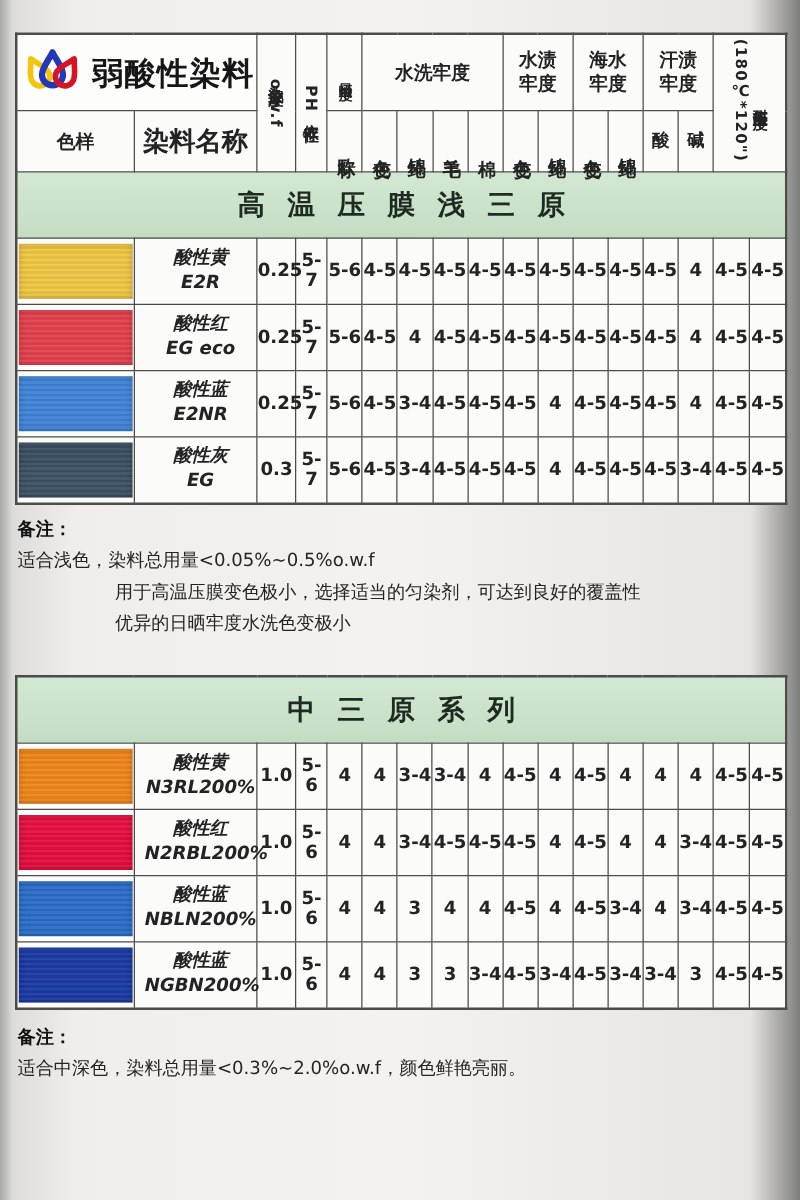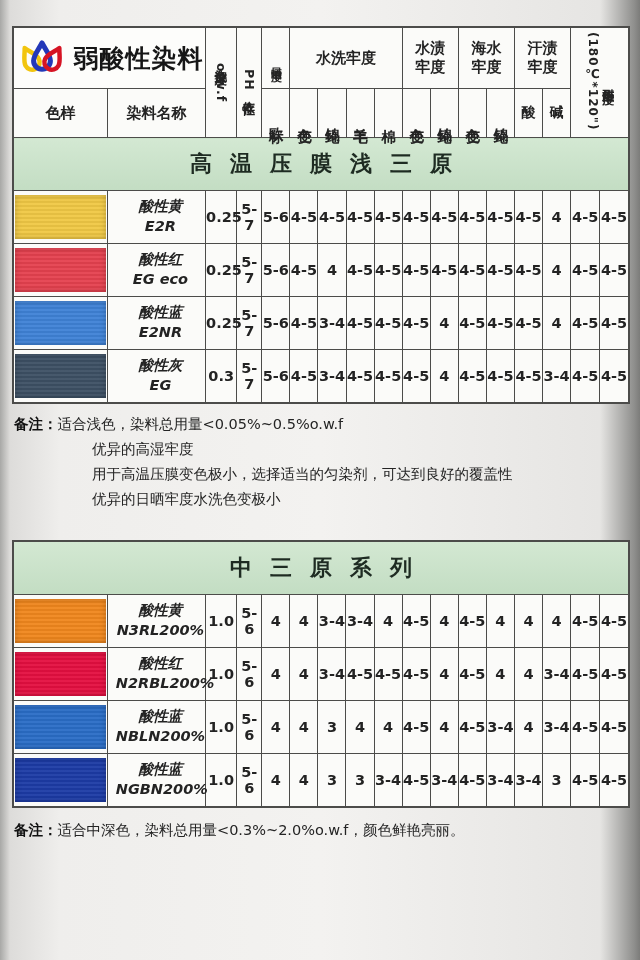--- a/index.html
+++ b/index.html
@@ -38,21 +38,21 @@
   .swatch{height:44px;margin:3px 1px;box-shadow:inset 0 0 6px rgba(0,0,0,.22);
           background-image:repeating-linear-gradient(180deg,rgba(255,255,255,.05) 0 2px,rgba(0,0,0,.05) 2px 4px);}
   .name-cell{text-align:center;padding-left:8px;font-weight:600;font-style:italic;}
   .name-cell div{line-height:1.35;font-size:14.5px;}
   .val{font-size:14.5px;}
 
   .notes{margin:8px 2px 14px 2px;font-size:14.5px;line-height:1.72;color:#242424;}
   .notes .lbl{font-weight:800;color:#111;}
   .feat-line{padding-left:78px;}
   .feat-first{display:flex;}
-  .note-row{display:flex;}
+  .note-row{display:flex;flex-direction:column;}
   .gap{height:14px;}
   .bottom-note{margin-top:10px;}
 </style>
 </head>
 <body>
 
 <div class="page">
 
   <table>
     <colgroup>
@@ -102,21 +102,21 @@
         <td colspan="2" class="grp">海水
 牢度</td>
         <td colspan="2" class="grp">汗渍
 牢度</td>
         <td colspan="2" rowspan="2" class="heat-cell">
           <span class="vtext" style="white-space:pre-line">耐热压牢度
 (180℃*120")</span></td>
       </tr>
       <tr class="rowB">
         <td style="font-size:15px">色样</td>
-        <td style="font-size:15px">染料名称</td>
+        <td style="font-size:21px">染料名称</td>
         <td><span class="vsub">欧标</span></td>
         <td><span class="vsub">色变</span></td>
         <td><span class="vsub">锦纶</span></td>
         <td><span class="vsub">羊毛</span></td>
         <td><span class="vsub">棉</span></td>
         <td><span class="vsub">色变</span></td>
         <td><span class="vsub">锦纶</span></td>
         <td><span class="vsub">色变</span></td>
         <td><span class="vsub">锦纶</span></td>
         <td>酸</td>
@@ -224,21 +224,20 @@
     <td class="val">4-5</td>
   </tr>
       </tbody>
   </table>
 
   <div class="notes">
     <div class="note-row">
       <span class="lbl">备注：</span>
       <span>适合浅色，染料总用量&lt;0.05%~0.5%o.w.f</span>
     </div>
-    <div class="feat-line">优异的高湿牢度</div>
     <div class="feat-line">用于高温压膜变色极小，选择适当的匀染剂，可达到良好的覆盖性</div>
     <div class="feat-line">优异的日晒牢度水洗色变极小</div>
   </div>
 
   <div class="gap"></div>
 
   <table>
     <colgroup>
       <col class="c-swatch">
         <col class="c-name">

